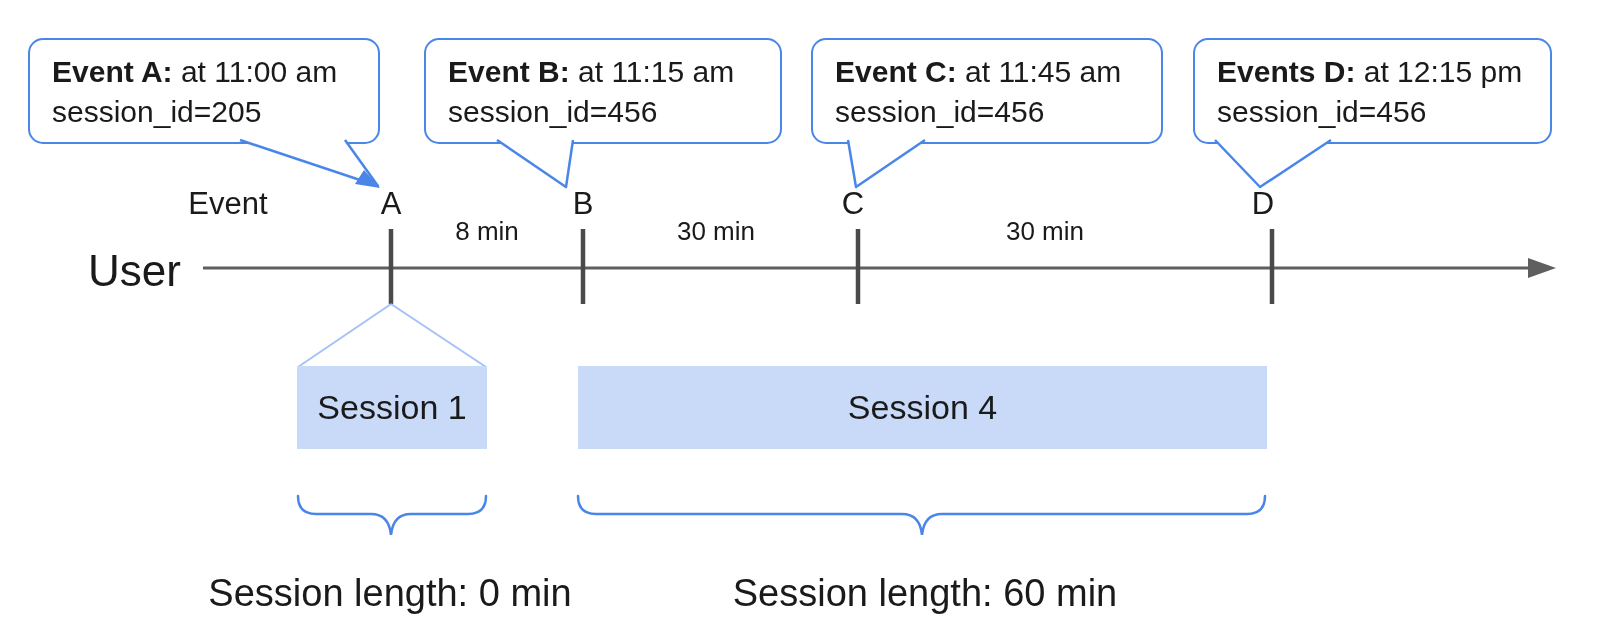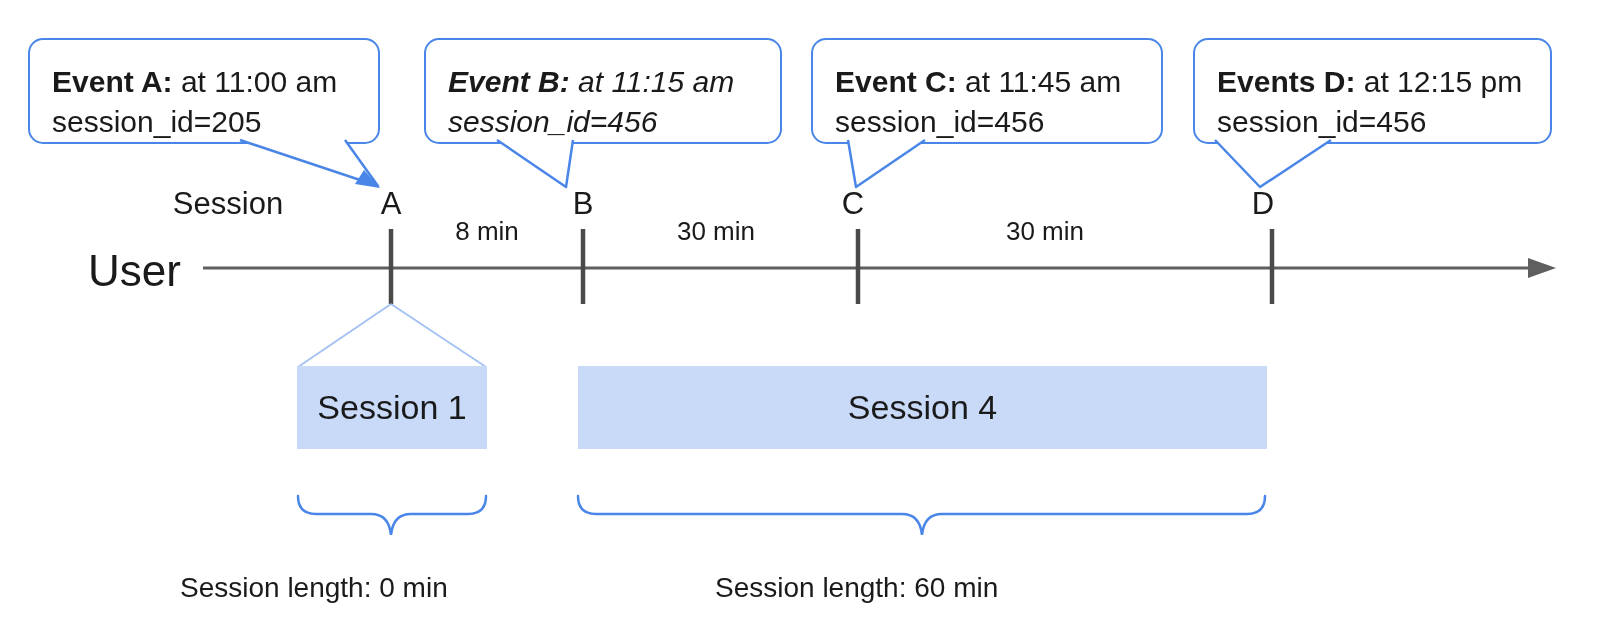--- a/index.html
+++ b/index.html
@@ -5,45 +5,45 @@
   html,body{margin:0;padding:0;background:#ffffff;}
   .canvas{
     position:relative;width:1614px;height:642px;background:#ffffff;overflow:hidden;
     font-family:"Liberation Sans", sans-serif;color:#1a1a1a;
   }
   .abs{position:absolute;}
   svg.layer{position:absolute;left:0;top:0;pointer-events:none;}
   .bubble{
     position:absolute;top:38px;height:106px;box-sizing:border-box;
     border:2.5px solid #4a86e8;border-radius:15px;background:#ffffff;
-    padding:22px 0 0 22px;font-size:30px;line-height:40px;white-space:nowrap;
+    padding:12px 0 0 22px;font-size:30px;line-height:40px;white-space:nowrap;
   }
   .bubble .ev{font-weight:700;}
   .bubble-a{left:28px;width:352px;}
-  .bubble-b{left:424px;width:358px;font-style:italic;}
+  .bubble-b{left:424px;width:358px;}
   .bubble-c{left:811px;width:352px;}
   .bubble-d{left:1193px;width:359px;}
   .letter{top:186px;width:60px;height:36px;font-size:31px;text-align:center;}
   .letter-a{left:361px;}
   .letter-b{left:553px;}
   .letter-c{left:823px;}
   .letter-d{left:1233px;}
   .events-label{left:158px;top:186px;width:140px;font-size:31px;text-align:center;}
   .user-label{left:88px;top:246px;width:120px;font-size:44px;text-align:left;}
   .interval{top:216px;width:140px;font-size:26px;text-align:center;color:#1a1a1a;}
   .interval-1{left:417px;}
   .interval-2{left:646px;}
   .interval-3{left:975px;}
   .session-box{
     position:absolute;top:366px;height:83px;background:#c9daf8;
     display:flex;align-items:center;justify-content:center;font-size:34px;
   }
   .session-1{left:297px;width:190px;}
   .session-2{left:578px;width:689px;}
-  .length-label{top:572px;width:420px;font-size:28px;}
+  .length-label{top:572px;width:420px;font-size:38px;text-align:center;}
   .length-1{left:180px;}
   .length-2{left:715px;}
 </style>
 </head>
 <body>
 
 <div class="canvas">
 
   <svg class="layer" width="1614" height="642">
 
@@ -62,21 +62,21 @@
     <path d="M 578 496 Q 578 514 596 514 L 902 514 Q 920 514 922 535 Q 924 514 942 514 L 1247 514 Q 1265 514 1265 496" fill="none" stroke="#4a86e8" stroke-width="2.5" stroke-linecap="round"></path>
   </svg>
 
   <div class="session-box session-1">
     <span>Session 1</span>
   </div>
   <div class="session-box session-2">
     <span>Session 4</span>
   </div>
 
-  <div class="abs events-label">Session</div>
+  <div class="abs events-label">Event</div>
   <div class="abs letter letter-a">A</div>
   <div class="abs letter letter-b">B</div>
   <div class="abs letter letter-c">C</div>
   <div class="abs letter letter-d">D</div>
   <div class="abs interval interval-1">8 min</div>
   <div class="abs interval interval-2">30 min</div>
   <div class="abs interval interval-3">30 min</div>
   <div class="abs user-label">User</div>
 
   <div class="abs length-label length-1">Session length: 0 min</div>

